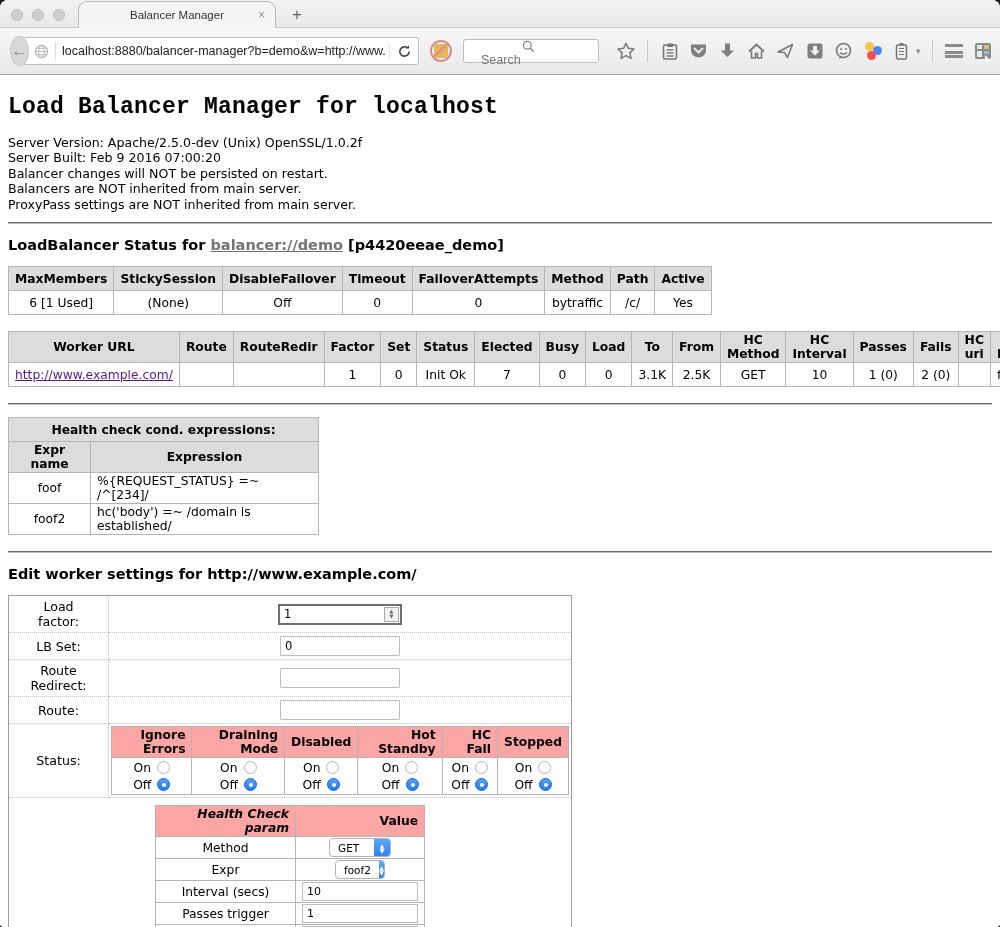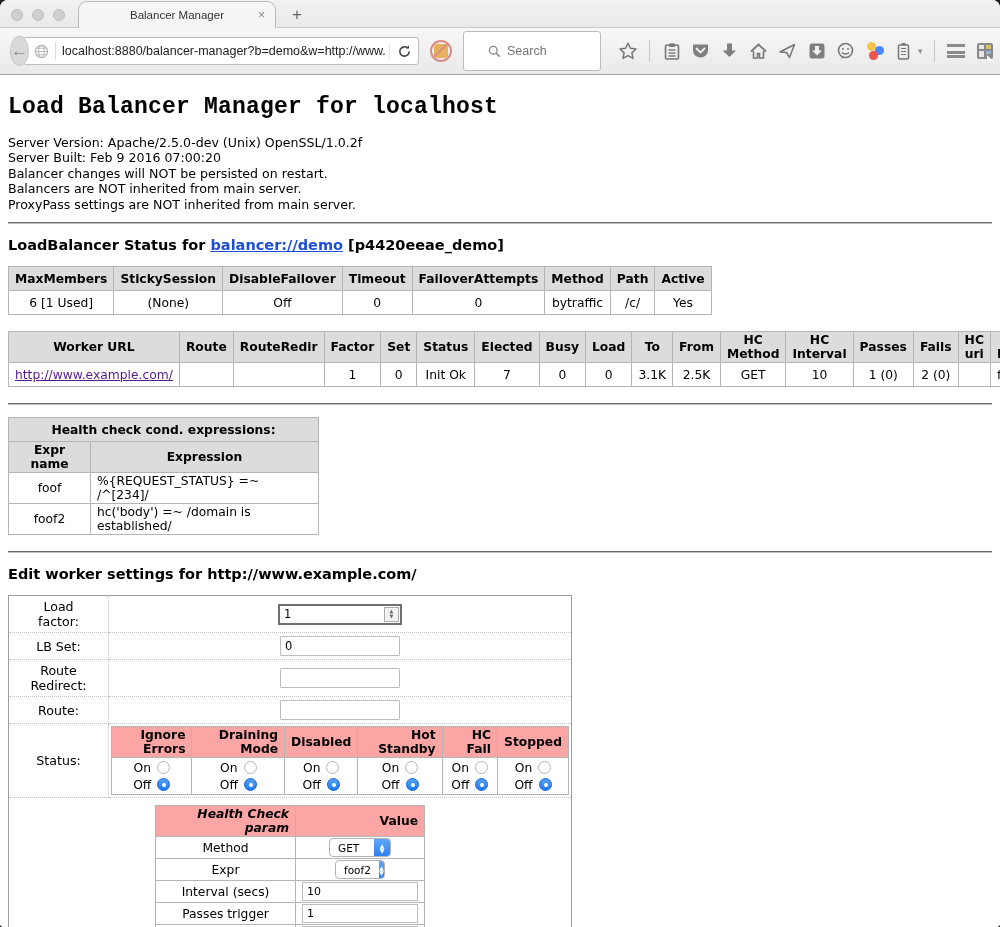--- a/index.html
+++ b/index.html
@@ -20,41 +20,41 @@
   .backbtn { width:30px; height:30px; border-radius:50%; background:#d9d9d9; border:1px solid #c4c4c4; color:#8a8a8a; display:flex; align-items:center; justify-content:center; font-size:17px; margin-right:-6px; z-index:2; }
   .urlbar { width:396px; height:28px; background:#fff; border:1px solid #bdbdbd; border-radius:3px; display:flex; align-items:center; padding:0 6px; }
   .globe { margin:0 6px 0 4px; opacity:.55; flex:none; }
   .urlsep { width:1px; height:18px; background:#ddd; margin-right:6px; }
   .urltext { font-size:12.5px; color:#222; white-space:nowrap; overflow:hidden; flex:1; }
   .reload { flex:none; margin-left:4px; border-left:1px solid #e2e2e2; padding-left:7px; }
   .blockicon { width:22px; height:22px; margin:0 11px; position:relative; flex:none; }
   .blockicon .inner { position:absolute; inset:4px; background:#e8b25c; border-radius:3px; }
   .blockicon .ring { position:absolute; inset:0; border:2px solid #d98c86; border-radius:50%; }
   .blockicon .slash { position:absolute; left:2px; top:9px; width:18px; height:2px; background:#d98c86; transform:rotate(-45deg); }
-  .searchbar { width:138px; height:40px; background:#fff; border:1px solid #bdbdbd; border-radius:3px; display:flex; align-items:center; padding:0 24px; }
+  .searchbar { width:138px; height:24px; background:#fff; border:1px solid #bdbdbd; border-radius:3px; display:flex; align-items:center; padding:0 17px;flex-direction:column; }
   .searchbar input { border:none; outline:none; font-size:12.5px; color:#777; width:100px; font-family:"Liberation Sans",sans-serif; background:transparent; }
   .tb-icons { display:flex; align-items:center; margin-left:16px; gap:8px; }
   .tb-ic { width:21px; height:21px; display:flex; align-items:center; justify-content:center; flex:none; }
   .vsep { width:1px; height:22px; background:#c9c9c9; margin:0 3px; }
   .caret { font-size:9px; color:#8d8d8d; margin-left:-4px; }
   .dots3 { position:relative; width:18px; height:18px; }
   .dots3 i { position:absolute; width:9px; height:9px; border-radius:50%; }
   .dots3 .y { background:#f6c54c; left:1px; top:0; }
   .dots3 .b { background:#4f86f7; right:0; top:4px; }
   .dots3 .r { background:#ef5350; left:3px; bottom:0; }
   .burger { width:18px; height:14px; border-top:3px solid #8b8b8b; border-bottom:3px solid #8b8b8b; position:relative; }
   .burger::after { content:""; position:absolute; left:0; top:3.5px; width:18px; height:3px; background:#8b8b8b; }
 
   
   .content { background:#fff; padding:0 8px; color:#000; font-family:"DejaVu Sans", sans-serif; }
   h1.pgtitle { font-size:23px; padding:19px 0 15px; letter-spacing:.2px;font-family:Liberation Mono, monospace; }
   .infoline { font-size:12.6px; line-height:15.4px; }
   hr.rule { border:none; border-top:2px groove #bfbfbf; margin:10px 0; }
   h3.sect { font-size:14.5px; margin:13px 0 13px; }
-  h3.sect a { color:#1d4ed8;text-decoration:underline; }
+  h3.sect a { color:#737373;text-decoration:underline; }
 
   table.data { border-collapse:collapse; border:1px solid #848484; font-size:12.3px; font-family:"DejaVu Sans",sans-serif; margin-bottom:16px; }
   table.data th, table.data td { border:1px solid #b5b5b5; padding:1px 6px; text-align:center; height:24px; }
   table.data th { background:#dcdcdc; font-size:12.3px; }
   a.plink { color:#551a8b; text-decoration:underline; }
 
   .exprcell { text-align:left !important; }
 
   
   table.formtbl { border-collapse:collapse; border:1px solid #9e9e9e; width:564px; font-size:12.6px; font-family:"DejaVu Sans",sans-serif; margin-bottom:14px; }

